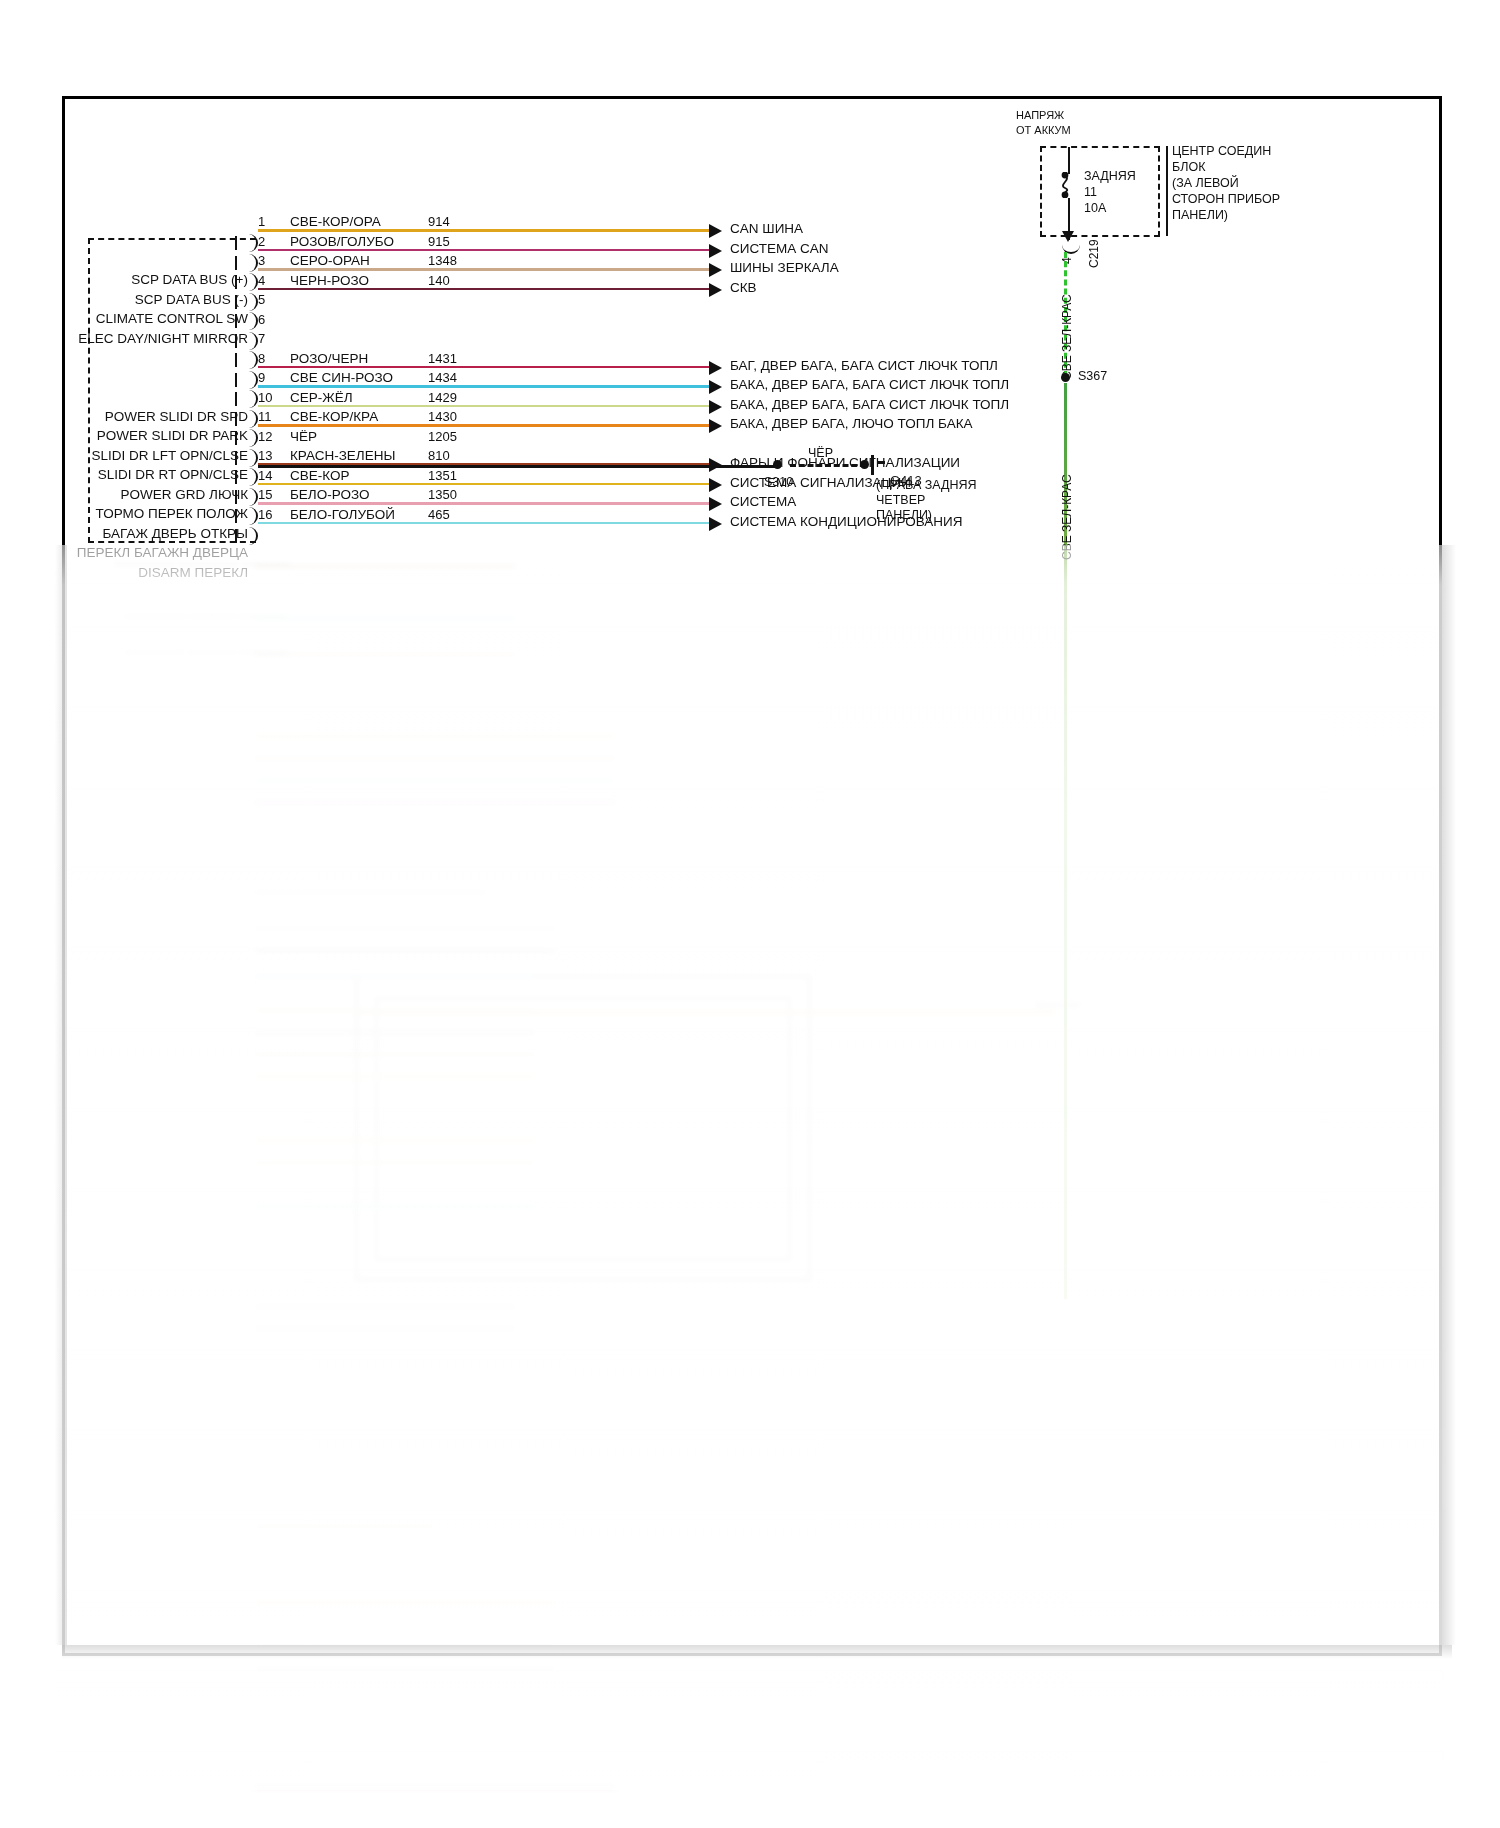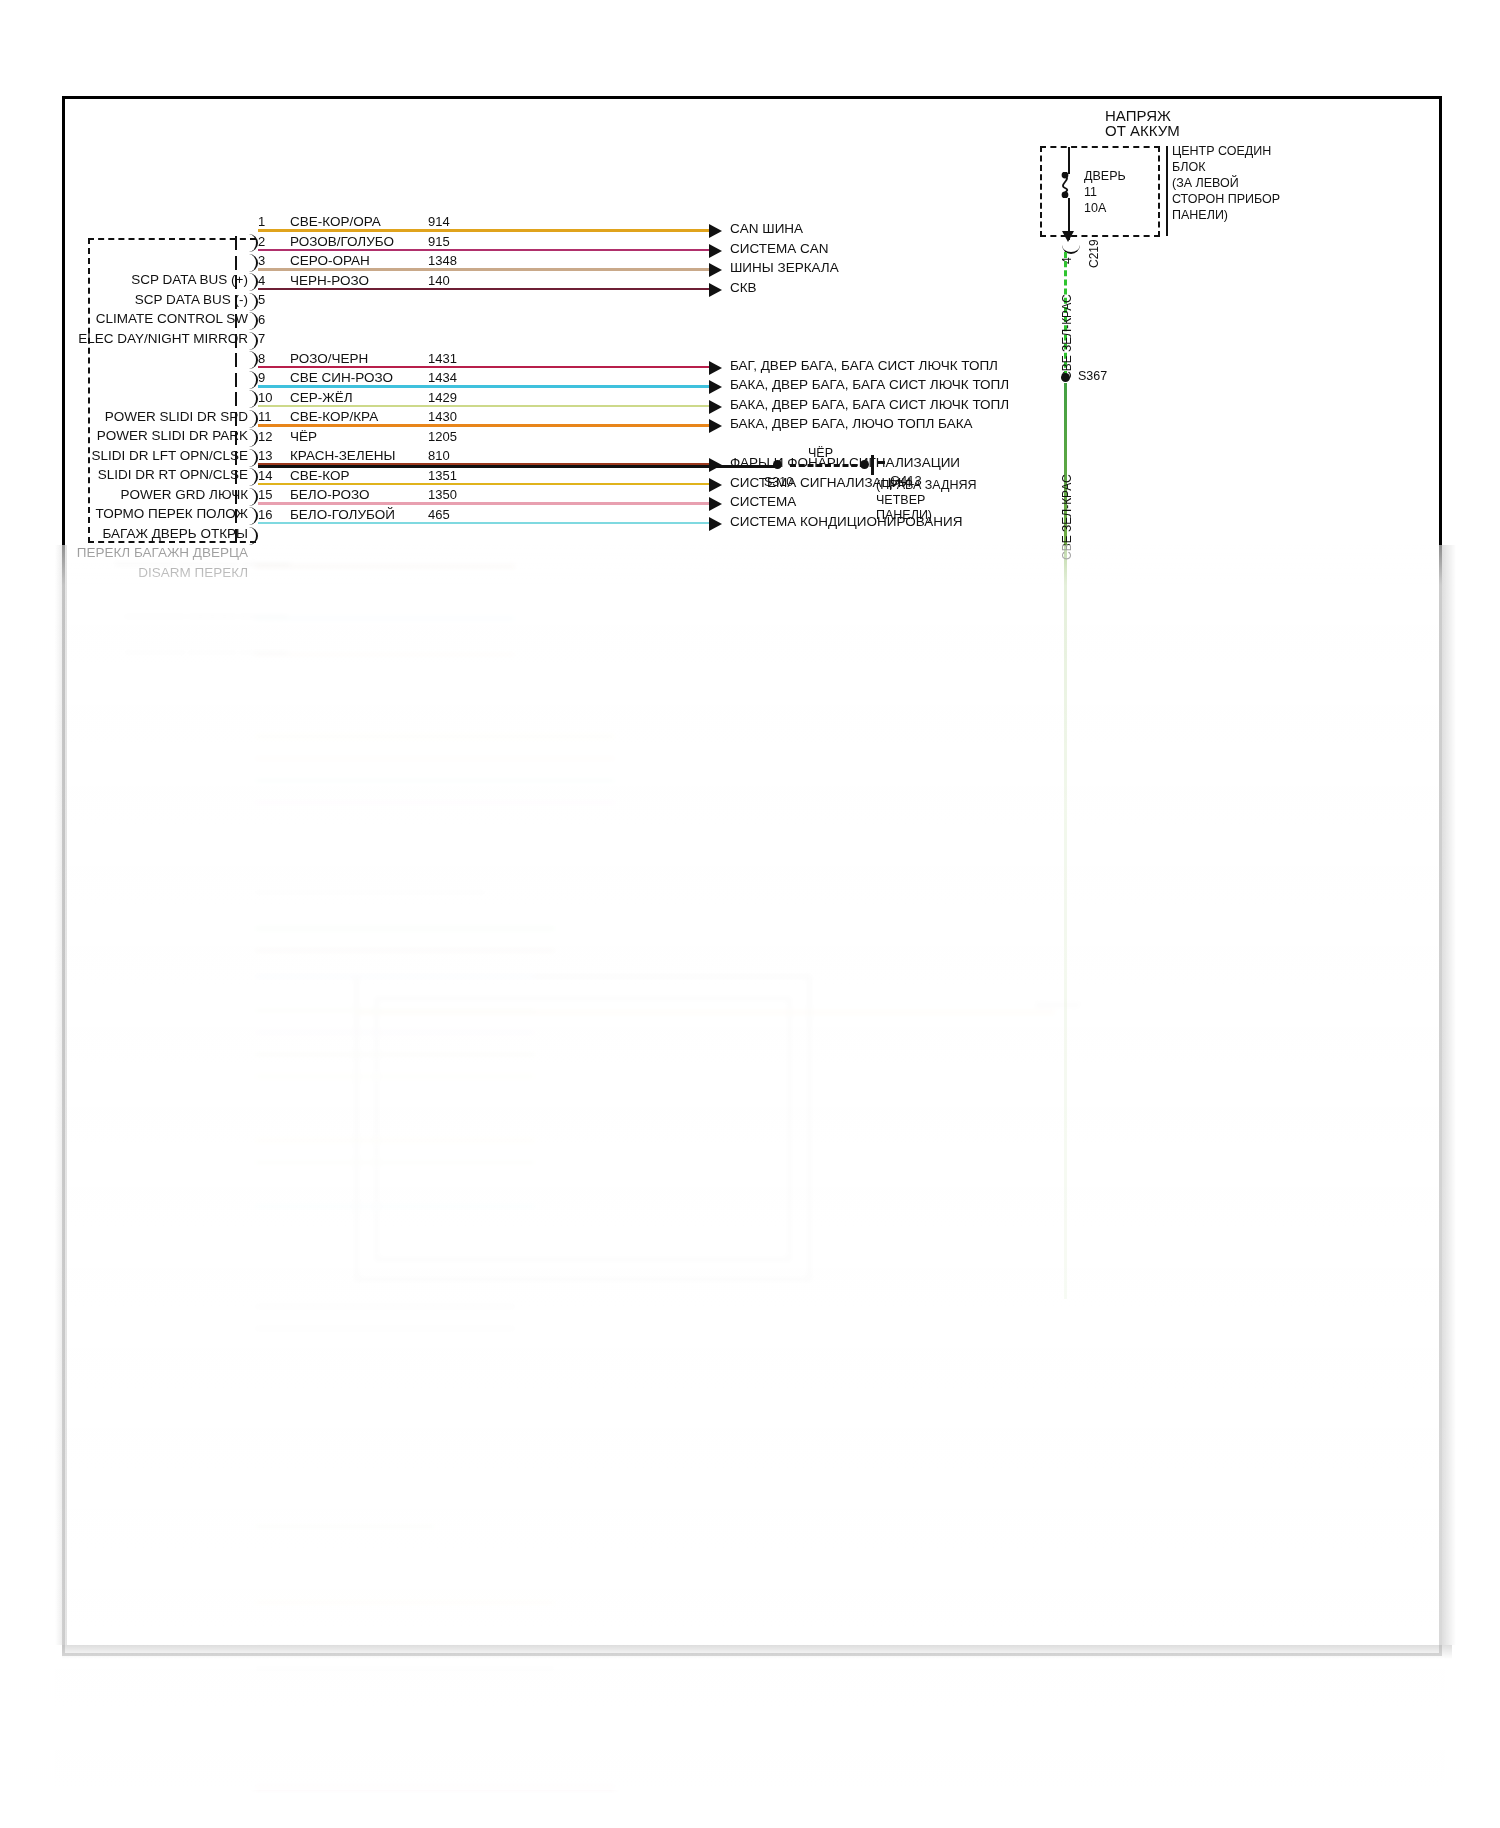--- a/index.html
+++ b/index.html
@@ -74,21 +74,21 @@
     position:absolute;left:790px;top:464px;width:76px;height:0;
     border-top:3px dashed #111;
   }
   #g413-bar{position:absolute;left:871px;top:455px;width:3px;height:20px;background:#111;}
   #g413-tick{position:absolute;left:877px;top:461px;width:8px;height:3px;background:#111;}
   .node-label{position:absolute;font-size:12.5px;white-space:nowrap;}
   .multiline{position:absolute;font-size:12.5px;line-height:15px;white-space:nowrap;}
 
   
   #fuseblock{position:absolute;left:1040px;top:146px;width:120px;height:91px;}
-  #batt-label{position:absolute;left:1105px;top:108px;font-size:15px;line-height:15px;text-align:left;}
+  #batt-label{position:absolute;left:1016px;top:108px;font-size:11px;line-height:15px;text-align:left;}
   #fuse-vline-top{position:absolute;left:1068px;top:147px;width:2px;height:27px;background:#111;}
   #fuse-squiggle{position:absolute;left:1058px;top:172px;width:22px;height:26px;}
   #fuse-vline-bot{position:absolute;left:1068px;top:198px;width:2px;height:42px;background:#111;}
   #fuse-arrow{position:absolute;left:1062px;top:231px;width:0;height:0;
      border-top:11px solid #111;border-left:6px solid transparent;border-right:6px solid transparent;}
   #fuse-text{position:absolute;left:1084px;top:168px;font-size:12.5px;line-height:16px;}
   #ccb-text{position:absolute;left:1172px;top:143px;font-size:12.5px;line-height:16px;}
   #ccb-bar{position:absolute;left:1166px;top:146px;width:2px;height:90px;background:#111;}
 
   
@@ -148,21 +148,21 @@
 <svg id="fuse-squiggle" viewBox="0 0 22 26">
   <circle cx="7" cy="3" r="3.4" fill="#111"></circle>
   <path d="M7 4 C 14 7, 0 13, 7 16 C 14 19, 2 21, 7 23" stroke="#111" stroke-width="1.8" fill="none"></path>
   <circle cx="7" cy="23" r="3.4" fill="#111"></circle>
 </svg>
 
 <div id="fuse-vline-bot"></div>
 <div id="fuse-arrow"></div>
 
 <div id="fuse-text">
-  <div>ДВЕРЬ</div>
+  <div>ЗАДНЯЯ</div>
   <div>11</div>
   <div>10A</div>
 </div>
 
 <div id="ccb-text">
   <div>ЦЕНТР СОЕДИН</div>
   <div>БЛОК</div>
   <div>(ЗА ЛЕВОЙ</div>
   <div>СТОРОН ПРИБОР</div>
   <div>ПАНЕЛИ)</div>

